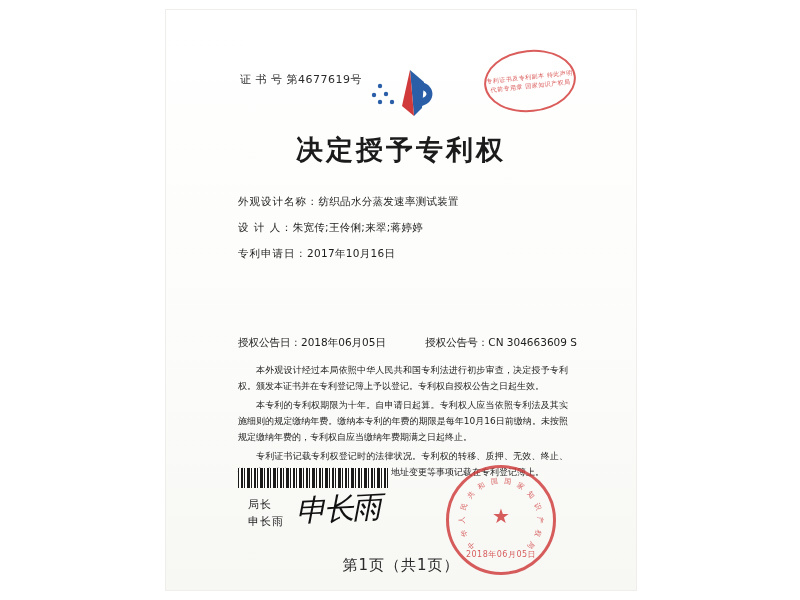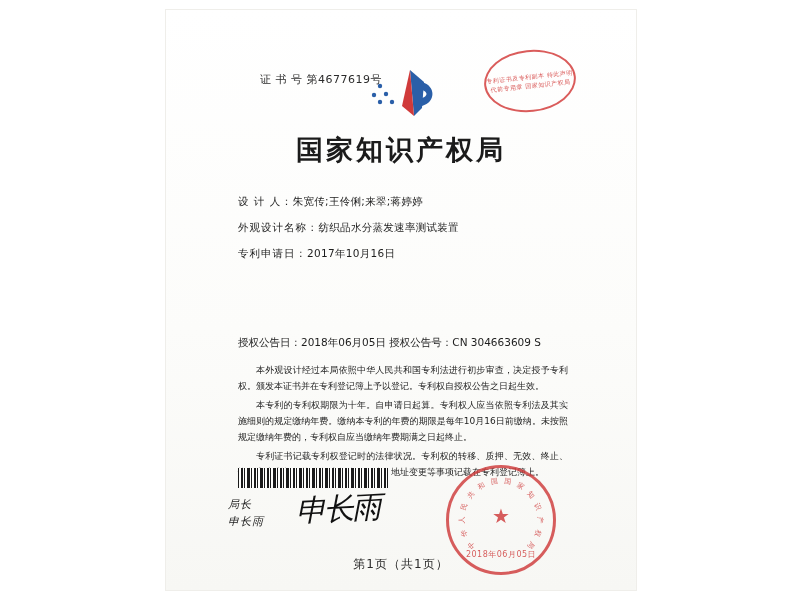--- a/index.html
+++ b/index.html
@@ -54,21 +54,20 @@
     text-align: center;
     letter-spacing: .5px;
   }
 
   
   #cert-no {
     left: 74px; top: 62px;
     font-size: 11px;
     color: #2b2b2b;
     letter-spacing: .5px;
-    margin-left: 20px;
   }
 
   
   #logo { left: 200px; top: 58px; width: 78px; height: 62px; }
 
   
   #title {
     left: 0; top: 122px; width: 470px;
     text-align: center;
     font-family: "DejaVu Serif", "Liberation Serif", serif;
@@ -86,21 +85,21 @@
     line-height: 26px;
   }
   .field-row { display: block; white-space: nowrap; }
   .field-label { letter-spacing: 1px; }
   .field-value { letter-spacing: .3px; }
 
   #grant-row {
     left: 72px; top: 326px; width: 360px;
     font-size: 10.5px; color: #1d1d1d;
   }
-  #grant-row .col2 { display: inline-block; }
+  #grant-row .col2 { display: inline-block; margin-left: 36px; }
 
   
   #paras {
     left: 72px; top: 352px; width: 330px;
     font-size: 9px;
     line-height: 16px;
     color: #232323;
     text-align: justify;
   }
   #paras p { margin: 0 0 3px 0; text-indent: 18px; }
@@ -112,25 +111,24 @@
     background:
       repeating-linear-gradient(90deg,
         #1a1a1a 0px, #1a1a1a 1px, #fdfdfb 1px, #fdfdfb 3px,
         #1a1a1a 3px, #1a1a1a 5px, #fdfdfb 5px, #fdfdfb 6px,
         #1a1a1a 6px, #1a1a1a 7px, #fdfdfb 7px, #fdfdfb 9px,
         #1a1a1a 9px, #1a1a1a 12px, #fdfdfb 12px, #fdfdfb 13px);
   }
 
   
   #director {
-    left: 62px; top: 486px;
+    left: 82px; top: 486px;
     font-size: 11px; color: #1d1d1d;
     line-height: 17px;
     letter-spacing: 1px;
-    font-style: italic;
   }
   #signature {
     left: 130px; top: 478px;
     width: 120px; height: 46px;
     font-family: "DejaVu Serif", "Liberation Serif", serif;
     font-size: 30px;
     color: #111;
     font-style: italic;
     letter-spacing: -2px;
     transform: rotate(-3deg);
@@ -169,21 +167,21 @@
     text-align: center;
     font-size: 8px;
     letter-spacing: .5px;
     color: #cf3b3b;
   }
 
   
   #footer {
     left: 0; top: 546px; width: 470px;
     text-align: center;
-    font-size: 12px;
+    font-size: 15px;
     color: #2a2a2a;
     letter-spacing: 1px;
   }
 </style>
 </head>
 <body>
 
 <div id="stage">
 
   <div id="page">
@@ -202,28 +200,28 @@
         <g fill="#2a5fa8">
           <circle cx="14" cy="18" r="2.2"></circle>
           <circle cx="20" cy="26" r="2.2"></circle>
           <circle cx="14" cy="34" r="2.2"></circle>
           <circle cx="26" cy="34" r="2.2"></circle>
           <circle cx="8" cy="27" r="2.2"></circle>
         </g>
       </svg>
     </div>
 
-    <div class="layer" id="title">国家知识产权局</div>
+    <div class="layer" id="title">决定授予专利权</div>
 
     <div class="layer" id="fields">
       <div class="field-row">
-        <span class="field-label">设  计  人：</span><span class="field-value">朱宽传;王伶俐;来翠;蒋婷婷</span>
+        <span class="field-label">外观设计名称：</span><span class="field-value">纺织品水分蒸发速率测试装置</span>
       </div>
       <div class="field-row">
-        <span class="field-label">外观设计名称：</span><span class="field-value">纺织品水分蒸发速率测试装置</span>
+        <span class="field-label">设  计  人：</span><span class="field-value">朱宽传;王伶俐;来翠;蒋婷婷</span>
       </div>
       <div class="field-row">
         <span class="field-label">专利申请日：</span><span class="field-value">2017年10月16日</span>
       </div>
     </div>
 
     <div class="layer" id="grant-row">
       <span class="col1">
         <span>授权公告日：</span><span>2018年06月05日</span>
       </span>

